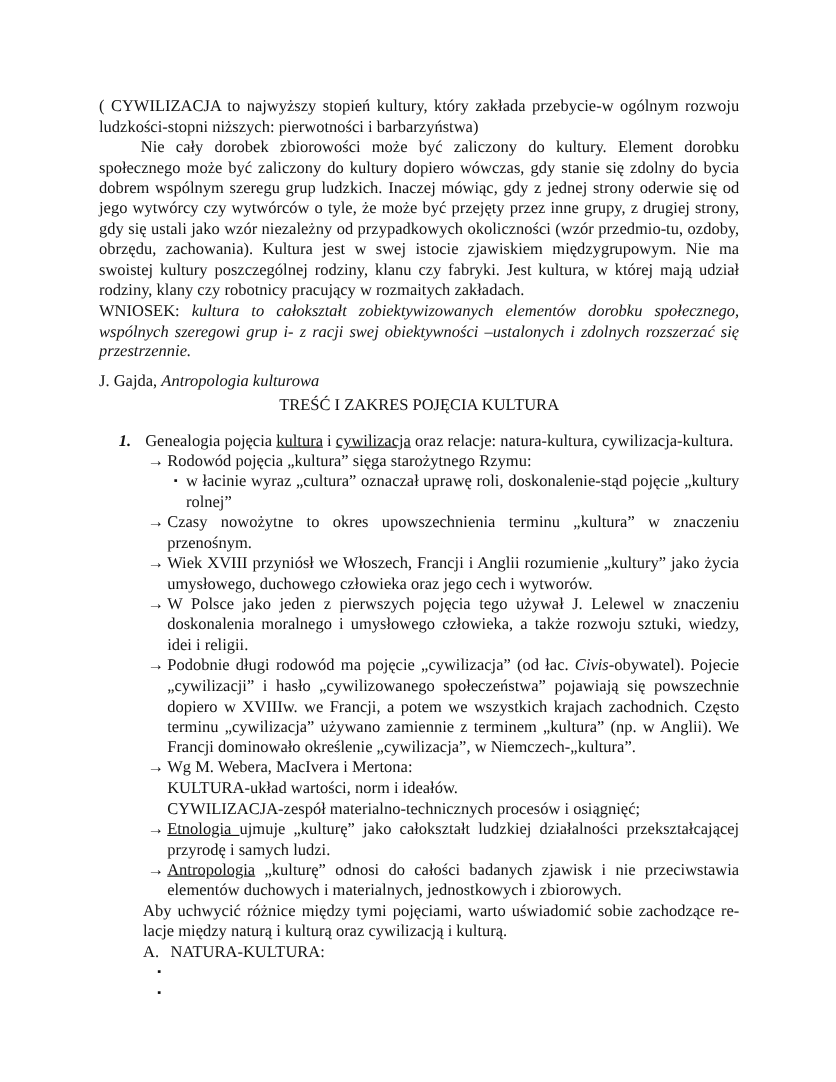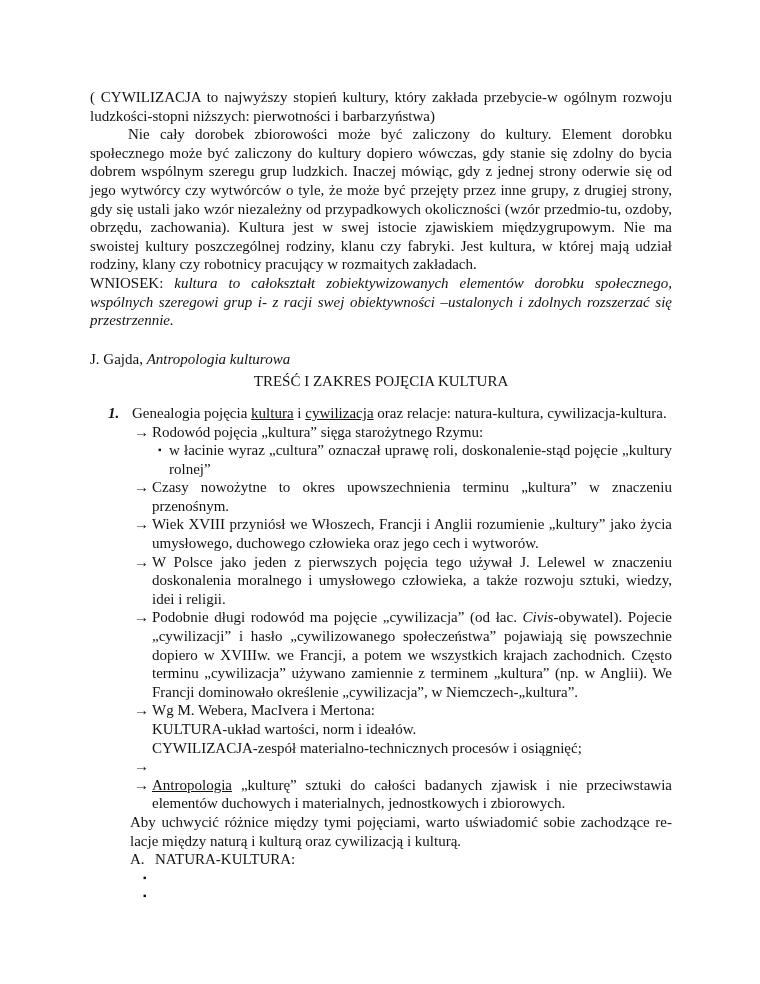--- a/index.html
+++ b/index.html
@@ -19,21 +19,21 @@
     font-size: 15px;
     line-height: 18.6px;
     overflow: hidden;
   }
   .para { margin: 0; }
   .justify { text-align: justify; }
   .first-indent { text-indent: 38px; }
   .it { font-style: italic; }
   .u { text-decoration: underline; }
 
-  .source-line { margin-top: 20px; }
+  .source-line { margin-top: 8px; }
   .heading { text-align: center; margin: 4px 0 13px 0; }
 
   .outline { margin-top: 0; }
   .item { display: flex; }
   .item > .marker { flex: 0 0 auto; }
   .item > .body { flex: 1 1 auto; text-align: justify; }
 
   .num        { padding-left: 18px; }
   .num > .marker { width: 24px; font-weight: bold; font-style: italic; }
   .arrow      { padding-left: 44px; }
@@ -102,24 +102,25 @@
         <div class="body"><span>Wg M. Webera, MacIvera i Mertona:</span></div>
       </div>
       <div class="item cont-arrow">
         <div class="body"><span>KULTURA-układ wartości, norm i ideałów.</span></div>
       </div>
       <div class="item cont-arrow">
         <div class="body"><span>CYWILIZACJA-zespół materialno-technicznych procesów i osiągnięć;</span></div>
       </div>
       <div class="item arrow">
         <span class="marker">→</span>
+        <div class="body"><span class="u">Etnologia </span><span>ujmuje „kulturę” jako całokształt ludzkiej działalności przekształcającej przyrodę i samych ludzi.</span></div>
       </div>
       <div class="item arrow">
         <span class="marker">→</span>
-        <div class="body"><span class="u">Antropologia</span><span> „kulturę” sztuki do całości badanych zjawisk i nie przeciwstawia elementów duchowych i materialnych, jednostkowych i zbiorowych.</span></div>
+        <div class="body"><span class="u">Antropologia</span><span> „kulturę” odnosi do całości badanych zjawisk i nie przeciwstawia elementów duchowych i materialnych, jednostkowych i zbiorowych.</span></div>
       </div>
       <div class="item cont-num">
         <div class="body"><span>Aby uchwycić różnice między tymi pojęciami, warto uświadomić sobie zachodzące re-lacje między naturą i kulturą oraz cywilizacją i kulturą.</span></div>
       </div>
       <div class="item letter">
         <span class="marker">A.</span>
         <div class="body"><span>NATURA-KULTURA:</span></div>
       </div>
       <div class="item bullet2">
         <span class="marker">▪</span>

